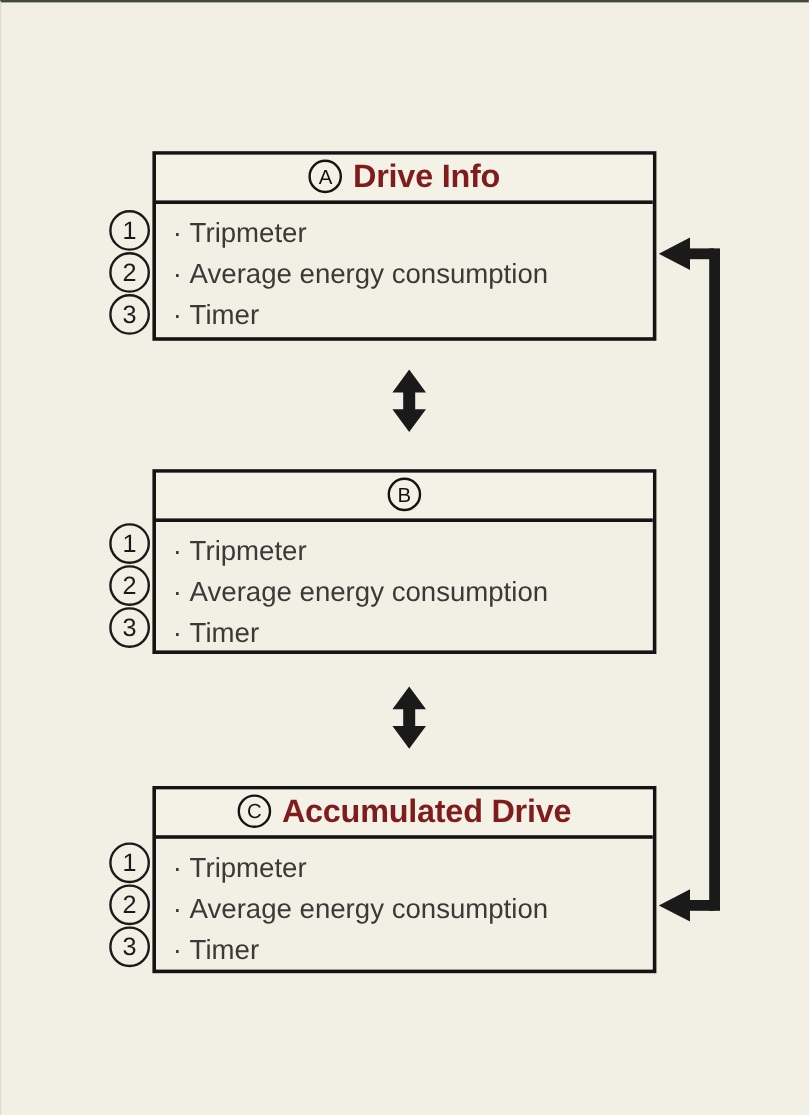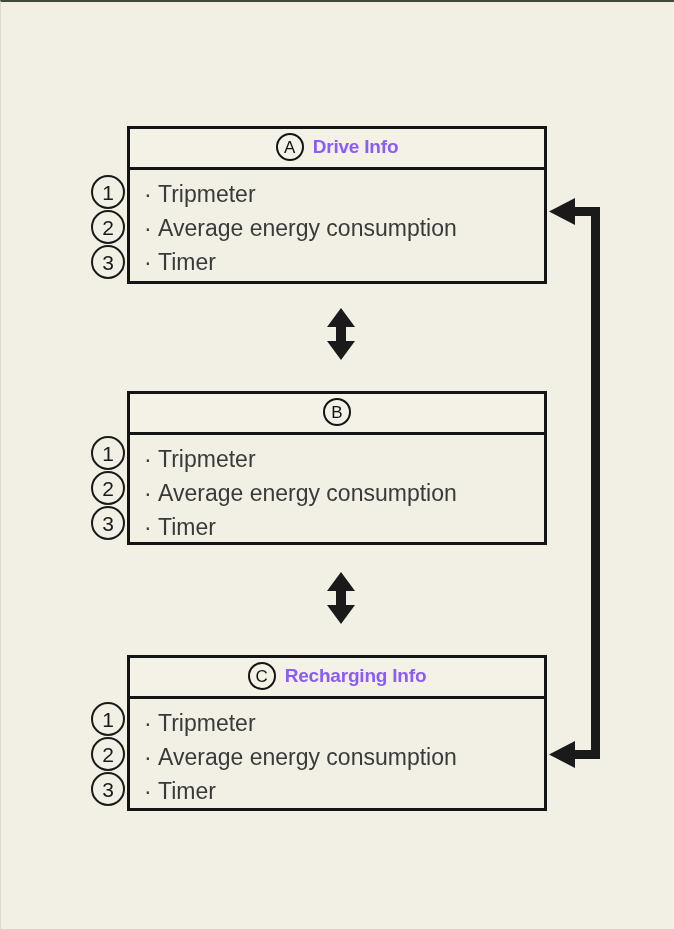--- a/index.html
+++ b/index.html
@@ -63,23 +63,23 @@
     align-items: center;
     justify-content: center;
     font-size: 17px;
     font-weight: 400;
     color: #141414;
     line-height: 1;
     box-sizing: border-box;
   }
 
   .header-title {
-    font-size: 19px;
+    font-size: 27px;
     font-weight: bold;
-    color: #8b5cf6;
+    color: #7f1d1d;
     letter-spacing: -0.2px;
     white-space: nowrap;
   }
 
   .box-body {
     padding: 7px 0 9px 14px;
     box-sizing: border-box;
   }
 
   .bullet-row {
@@ -214,21 +214,21 @@
   <div class="dbl-arrow" style="top:570px;">
     <svg width="34" height="52" viewBox="0 0 34 52">
       <polygon points="17,0 31,19 22,19 22,33 31,33 17,52 3,33 12,33 12,19 3,19" fill="#1a1a1a"></polygon>
     </svg>
   </div>
 
   <div class="info-box" style="top:653px; height:156px;">
     <div class="box-header">
       <div class="header-inner">
         <span class="circle-letter">C</span>
-        <span class="header-title">Recharging Info</span>
+        <span class="header-title">Accumulated Drive</span>
       </div>
     </div>
     <div class="box-body">
       <div class="bullet-row">
         <span class="bullet-dot">·</span>
         <span>Tripmeter</span>
       </div>
       <div class="bullet-row">
         <span class="bullet-dot">·</span>
         <span>Average energy consumption</span>

